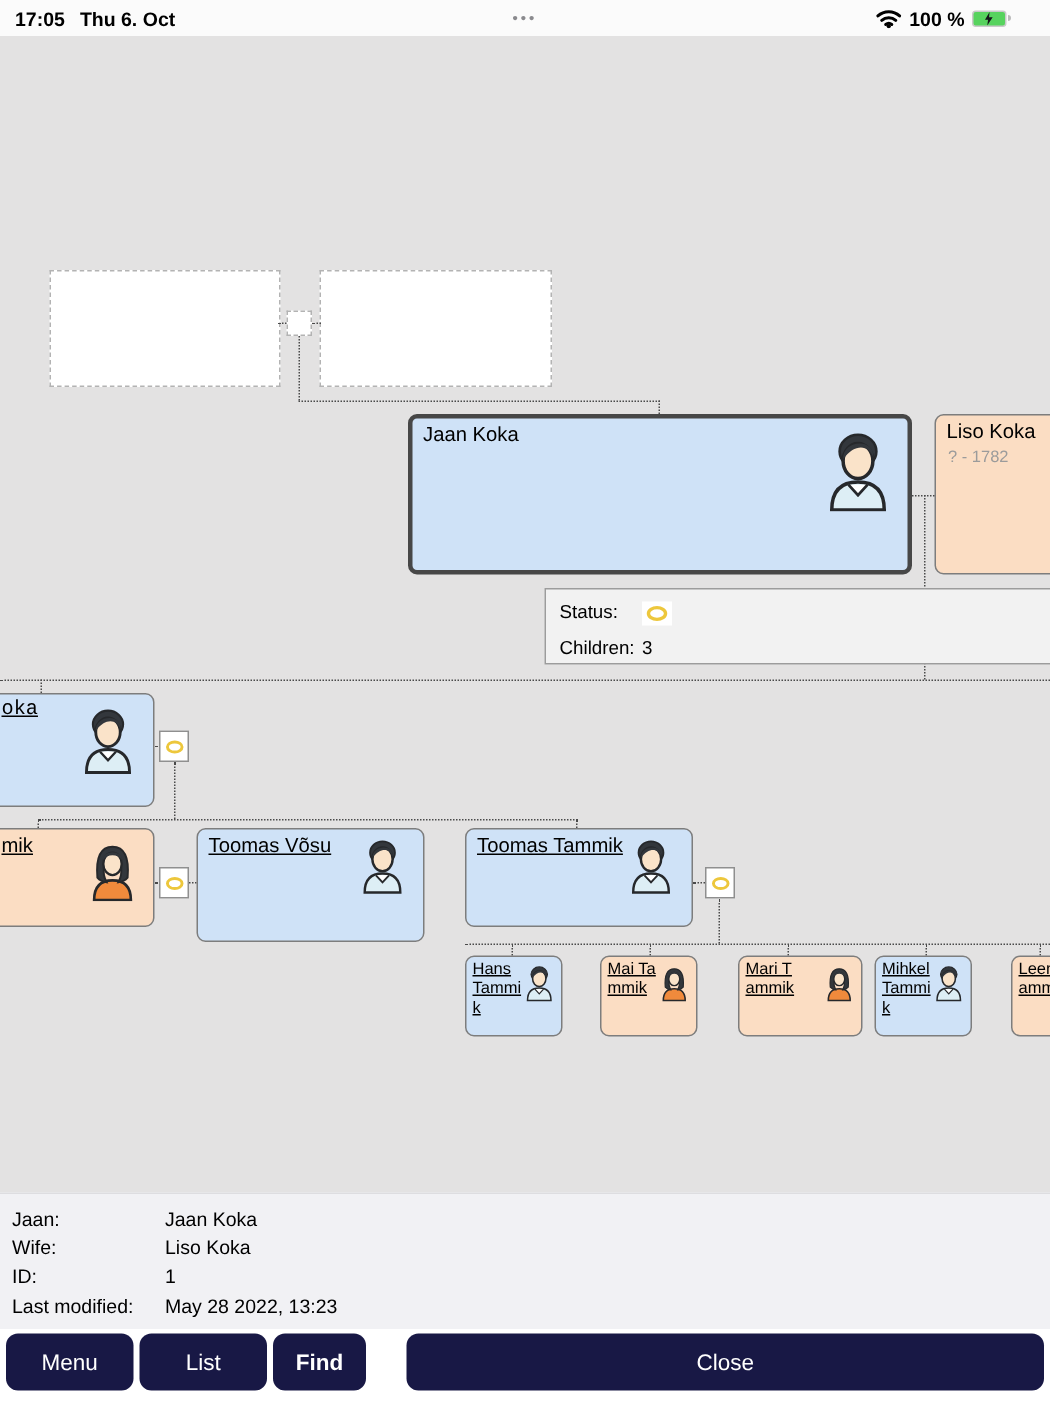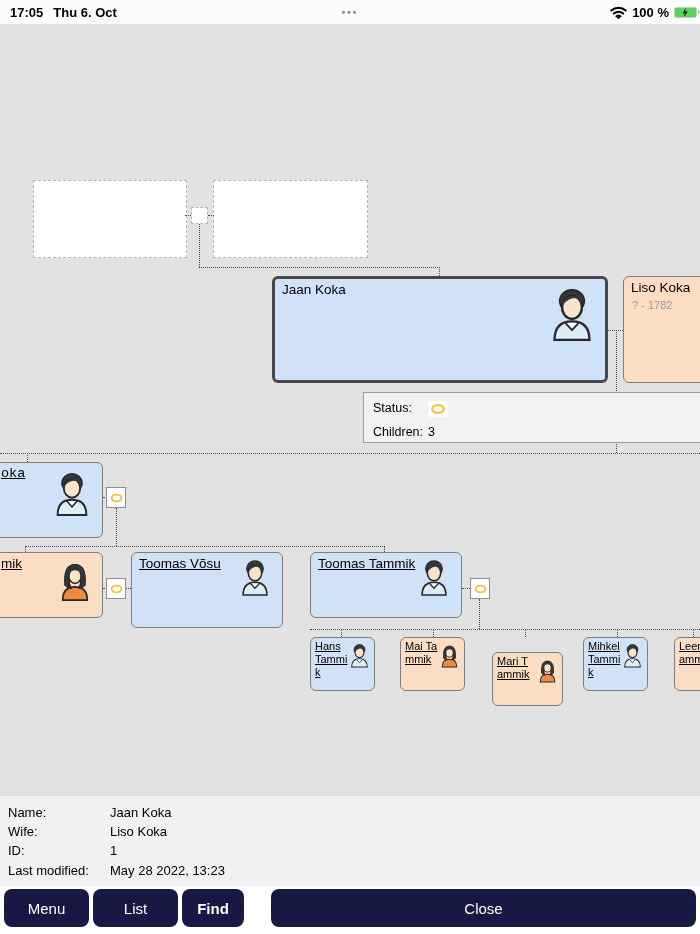--- a/index.html
+++ b/index.html
@@ -5,21 +5,21 @@
   html,body{margin:0;padding:0;}
   .page{position:relative;width:700px;height:934px;overflow:hidden;background:#ffffff;
         font-family:"Liberation Sans",sans-serif;color:#000;}
 
   
   .statusbar{position:absolute;top:0;left:0;width:700px;height:24px;background:#fbfbfb;
              display:flex;align-items:center;justify-content:space-between;font-size:13px;font-weight:600;}
   .sb-left{padding-left:10px;display:flex;gap:10px;}
   .sb-center{position:absolute;left:0;right:0;text-align:center;color:#8a8a8e;font-size:10px;
              letter-spacing:2px;font-weight:700;}
-  .sb-right{padding-right:0;display:flex;align-items:center;gap:5px;}
+  .sb-right{padding-right:26px;display:flex;align-items:center;gap:5px;}
   .battery{display:flex;align-items:center;}
   .battery-body{width:23px;height:11px;background:#57d35e;border-radius:2.5px;border:1px solid #c9c9c9;
                 display:flex;align-items:center;justify-content:center;box-sizing:border-box;}
   .battery-nub{width:2px;height:4px;background:#bbb;border-radius:0 2px 2px 0;margin-left:1px;}
 
   
   .canvas{position:absolute;top:24px;left:0;width:700px;height:771px;background:#e3e2e2;overflow:hidden;}
 
   .person{position:absolute;border:1.5px solid #7d7d7d;border-radius:6px;box-sizing:border-box;}
   .male{background:#cfe2f7;}
@@ -218,40 +218,40 @@
       <svg class="avatar" style="right:2px;top:3px;" width="25" height="27">
           <use href="#sym-male"></use>
         </svg>
     </div>
     <div class="person female child" style="left:400px;top:613px;width:65px;height:54px;">
       <span class="pname link">Mai Tammik</span>
       <svg class="avatar" style="right:2px;top:3px;" width="25" height="27">
           <use href="#sym-female"></use>
         </svg>
     </div>
-    <div class="person female child" style="left:492px;top:628px;width:71px;height:54px;padding-left:36px;">
+    <div class="person female child" style="left:492px;top:613px;width:83px;height:54px;padding-left:36px;">
       <span class="pname link">Mari Tammik</span>
       <svg class="avatar" style="right:2px;top:3px;" width="25" height="27">
           <use href="#sym-female"></use>
         </svg>
     </div>
     <div class="person male child" style="left:583px;top:613px;width:65px;height:54px;">
       <span class="pname link">Mihkel Tammik</span>
       <svg class="avatar" style="right:2px;top:3px;" width="25" height="27">
           <use href="#sym-male"></use>
         </svg>
     </div>
     <div class="person female child" style="left:674px;top:613px;width:65px;height:54px;">
       <span class="pname link">Leen Tammik</span>
     </div>
   </main>
 
   <section class="info-panel">
     <div class="info-row">
-      <span class="info-label">Name:</span>
+      <span class="info-label">Jaan:</span>
       <span class="info-value">Jaan Koka</span>
     </div>
     <div class="info-row">
       <span class="info-label">Wife:</span>
       <span class="info-value">Liso Koka</span>
     </div>
     <div class="info-row">
       <span class="info-label">ID:</span>
       <span class="info-value">1</span>
     </div>

